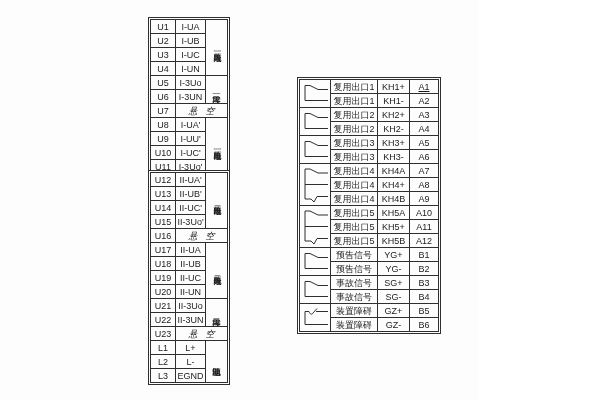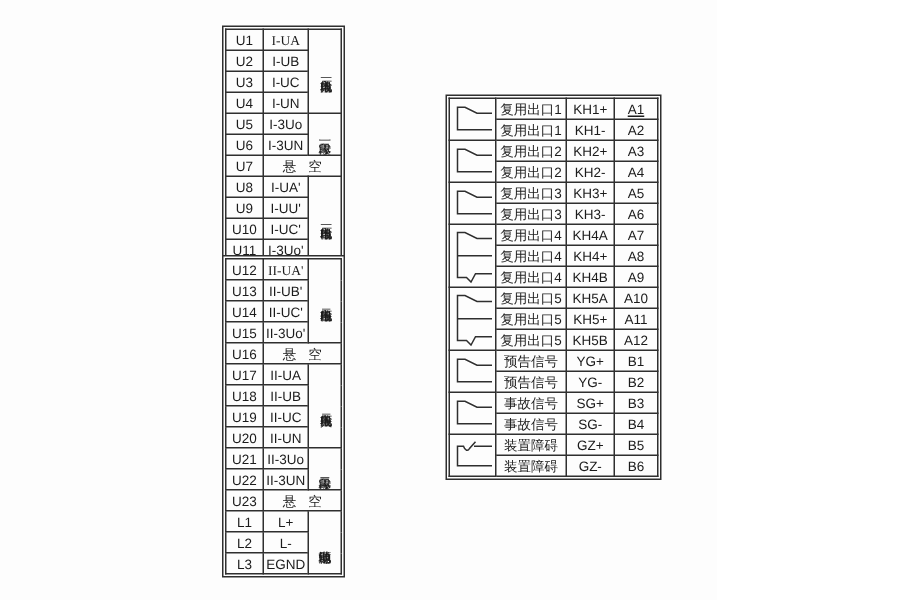--- a/index.html
+++ b/index.html
@@ -3,32 +3,32 @@
 <meta charset="utf-8">
 <style>
   html,body{margin:0;padding:0;background:#ffffff;}
   .canvas{position:relative;width:478px;height:400px;background:#fdfdfd;overflow:hidden;
           font-family:"Liberation Sans",sans-serif;color:#1b1b1b;}
   .tblwrap{position:absolute;border:1px solid #2f2f2f;padding:1px;background:#fdfdfd;}
   table{border-collapse:collapse;table-layout:fixed;}
   td{border:1px solid #2f2f2f;font-size:9px;line-height:10px;text-align:center;
      vertical-align:middle;padding:0;height:13px;overflow:hidden;white-space:nowrap;}
   .lt .c-term{width:24px;}
-  .lt .c-sig{width:29px;font-family:Liberation Serif, serif;}
+  .lt .c-sig{width:29px;}
   .lt .c-grp{width:21px;}
   .rt .c-sym{width:30px;}
   .rt .c-name{width:46px;}
   .rt .c-sig{width:31px;}
   .rt .c-num{width:28px;text-decoration:underline;}
   .vl{display:inline-block;writing-mode:vertical-lr;text-orientation:upright;
       font-size:8.5px;line-height:9px;letter-spacing:0;white-space:normal;}
   .vl6{height:50px;font-size:8px;line-height:8px;}
   .vl4{height:38px;}
   .vl4w{height:22px;}
-  .float-cell{letter-spacing:8px;padding-left:8px;}
+  .float-cell{letter-spacing:8px;padding-left:8px;font-style:italic;}
   .symcell{vertical-align:middle;}
   .symcell svg{display:block;margin:0 auto;}
   .edge-line{position:absolute;left:483px;top:0;width:1px;height:190px;background:#4a4a4a;}
 </style>
 </head>
 <body>
 
 <div class="canvas">
 
   <div class="tblwrap" style="left:148px;top:17px;">
@@ -149,21 +149,21 @@
         <td>L-</td>
       </tr>
       <tr>
         <td>L3</td>
         <td>EGND</td>
       </tr>
     </tbody>
       </table>
   </div>
 
-  <div class="tblwrap" style="left:297px;top:63px;">
+  <div class="tblwrap" style="left:297px;top:77px;">
     <table class="rt">
       <tbody>
           <tr>
         <td class="c-sym symcell" rowspan="2">
           <svg width="28" height="24" viewBox="0 0 28 24">
                 <path d="M27 18.5H4V3.5H9L17 7.5H27" fill="none" stroke="#2f2f2f" stroke-width="1"></path>
               </svg>
         </td>
         <td class="c-name">复用出口1</td>
         <td class="c-sig">KH1+</td>

